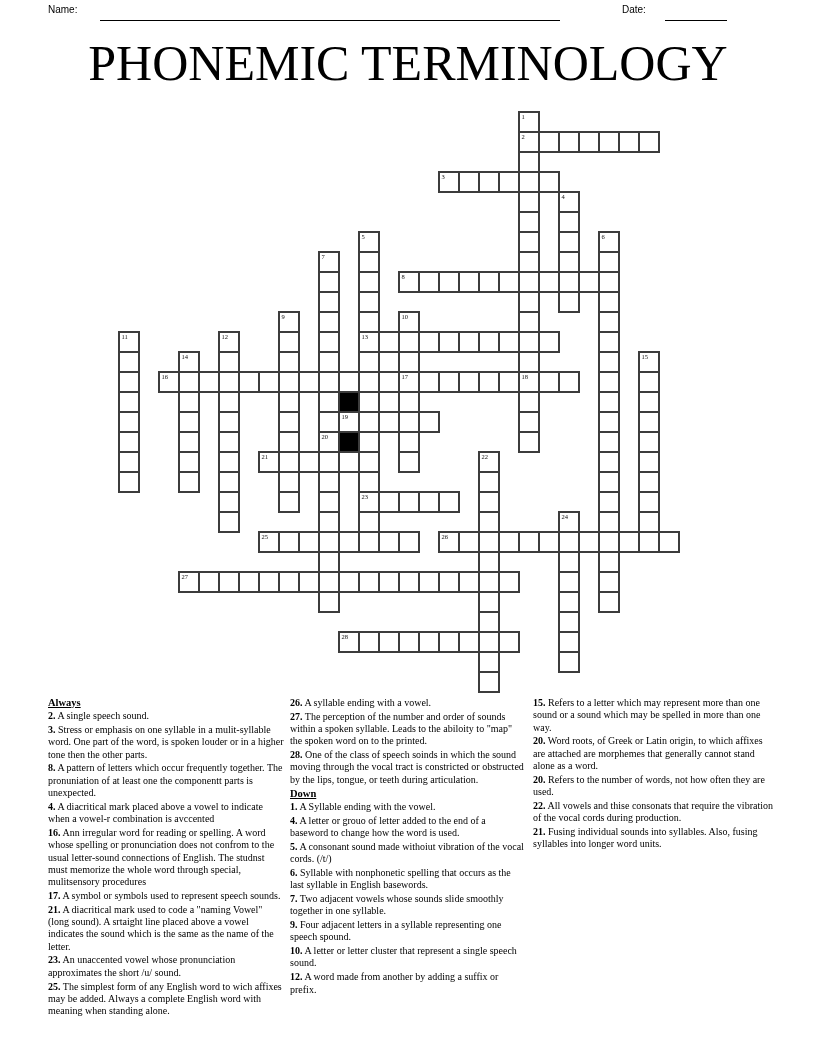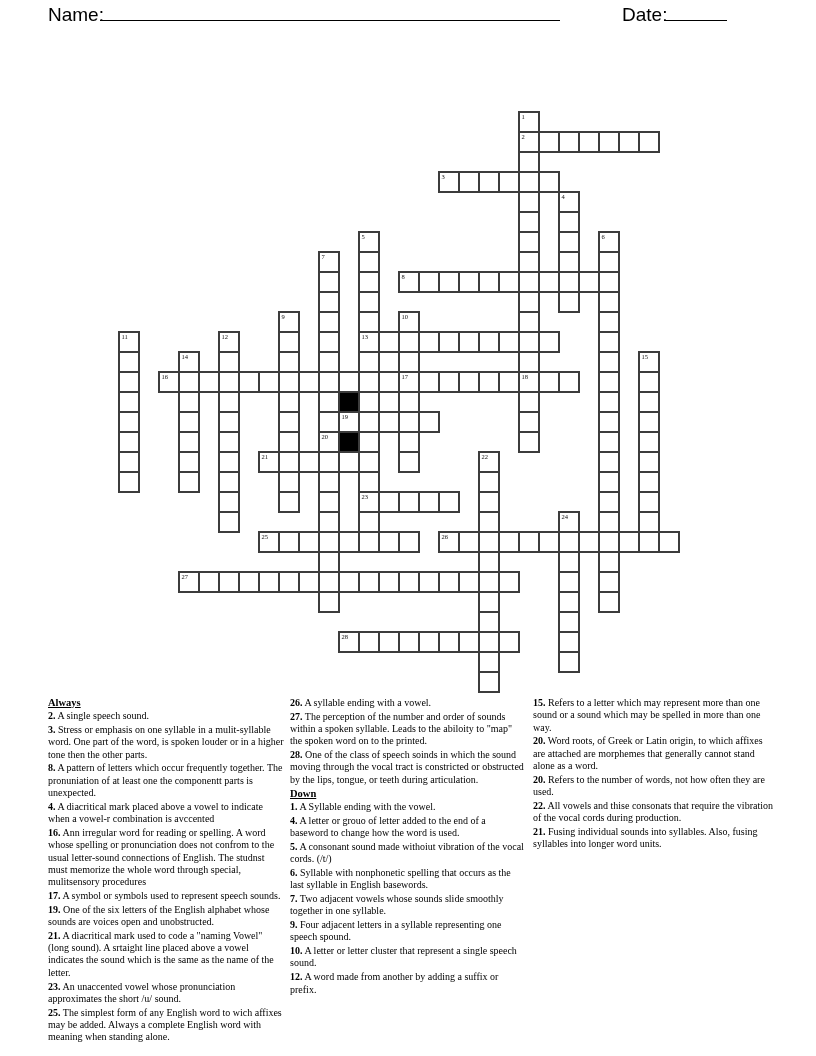--- a/index.html
+++ b/index.html
@@ -1,21 +1,21 @@
 <!DOCTYPE html>
 <html><head>
 <meta charset="utf-8">
 <style>
   html,body{margin:0;padding:0;background:#fff;}
   .page{position:relative;width:816px;height:1056px;background:#ffffff;
         font-family:"Liberation Serif",serif;overflow:hidden;}
 
   
   .hdr-label{position:absolute;font-family:"Liberation Sans",sans-serif;
-             font-size:19px;color:#000;top:4px;}
+             font-size:10px;color:#000;top:4px;}
   .blank-line{position:absolute;border-bottom:1.2px solid #000;height:16px;top:4px;}
 
   
   .title{position:absolute;top:34px;left:0;width:100%;text-align:center;
          font-family:"Liberation Serif",serif;font-size:50px;font-weight:400;
          color:#000;letter-spacing:0px;white-space:nowrap;}
 
   
   .grid{position:absolute;left:118px;top:111px;width:564px;height:584px;}
   .cell{position:absolute;width:22px;height:22px;box-sizing:border-box;
@@ -34,20 +34,21 @@
 <body>
 
 <div class="page">
 
   <span class="hdr-label" style="left:48px">Name:</span>
   <div class="blank-line" style="left:100px;width:460px"></div>
 
   <span class="hdr-label" style="left:622px">Date:</span>
   <div class="blank-line" style="left:665px;width:62px"></div>
 
+  <div class="title">PHONEMIC TERMINOLOGY</div>
 
   <div class="grid" id="grid">
       <div class="cell" style="left: 400px; top: 0px; border: 2px solid rgb(60, 60, 60);">
         <span class="num">1</span>
       </div>
       <div class="cell" style="left: 400px; top: 20px; border: 2px solid rgb(60, 60, 60);">
         <span class="num">2</span>
       </div>
       <div class="cell" style="left: 400px; top: 40px; border: 2px solid rgb(60, 60, 60);"></div>
       <div class="cell" style="left: 400px; top: 60px; border: 2px solid rgb(60, 60, 60);"></div>
@@ -341,21 +342,20 @@
 
   <div id="clues">
       <div class="clue-col" style="left: 48px; width: 236px;">
         <div class="clue-heading">Always</div>
         <p class="clue"><b>2.</b> A single speech sound.</p>
         <p class="clue"><b>3.</b> Stress or emphasis on one syllable in a mulit-syllable word. One part of the word, is spoken louder or in a higher tone then the other parts.</p>
         <p class="clue"><b>8.</b> A pattern of letters which occur frequently together. The pronuniation of at least one the componentt parts is unexpected.</p>
         <p class="clue"><b>4.</b> A diacritical mark placed above a vowel to indicate when a vowel-r combination is avccented</p>
         <p class="clue"><b>16.</b> Ann irregular word for reading or spelling. A word whose spelling or pronunciation does not confrom to the usual letter-sound connections of English. The studnst must memorize the whole word through special, mulitsensory procedures</p>
         <p class="clue"><b>17.</b> A symbol or symbols used to represent speech sounds.</p>
-        <p class="clue"><b>19.</b> One of the six letters of the English alphabet whose sounds are voices open and unobstructed.</p>
         <p class="clue"><b>21.</b> A diacritical mark used to code a "naming Vowel" (long sound). A srtaight line placed above a vowel indicates the sound which is the same as the name of the letter.</p>
         <p class="clue"><b>23.</b> An unaccented vowel whose pronunciation approximates the short /u/ sound.</p>
         <p class="clue"><b>25.</b> The simplest form of any English word to wich affixes may be added. Always a complete English word with meaning when standing alone.</p>
       </div>
       <div class="clue-col" style="left: 290px; width: 234px;">
         <p class="clue"><b>26.</b> A syllable ending with a vowel.</p>
         <p class="clue"><b>27.</b> The perception of the number and order of sounds within a spoken syllable. Leads to the abiloity to "map" the spoken word on to the printed.</p>
         <p class="clue"><b>28.</b> One of the class of speech soinds in which the sound moving through the vocal tract is constricted or obstructed by the lips, tongue, or teeth during articulation.</p>
         <div class="clue-heading">Down</div>
         <p class="clue"><b>1.</b> A Syllable ending with the vowel.</p>

